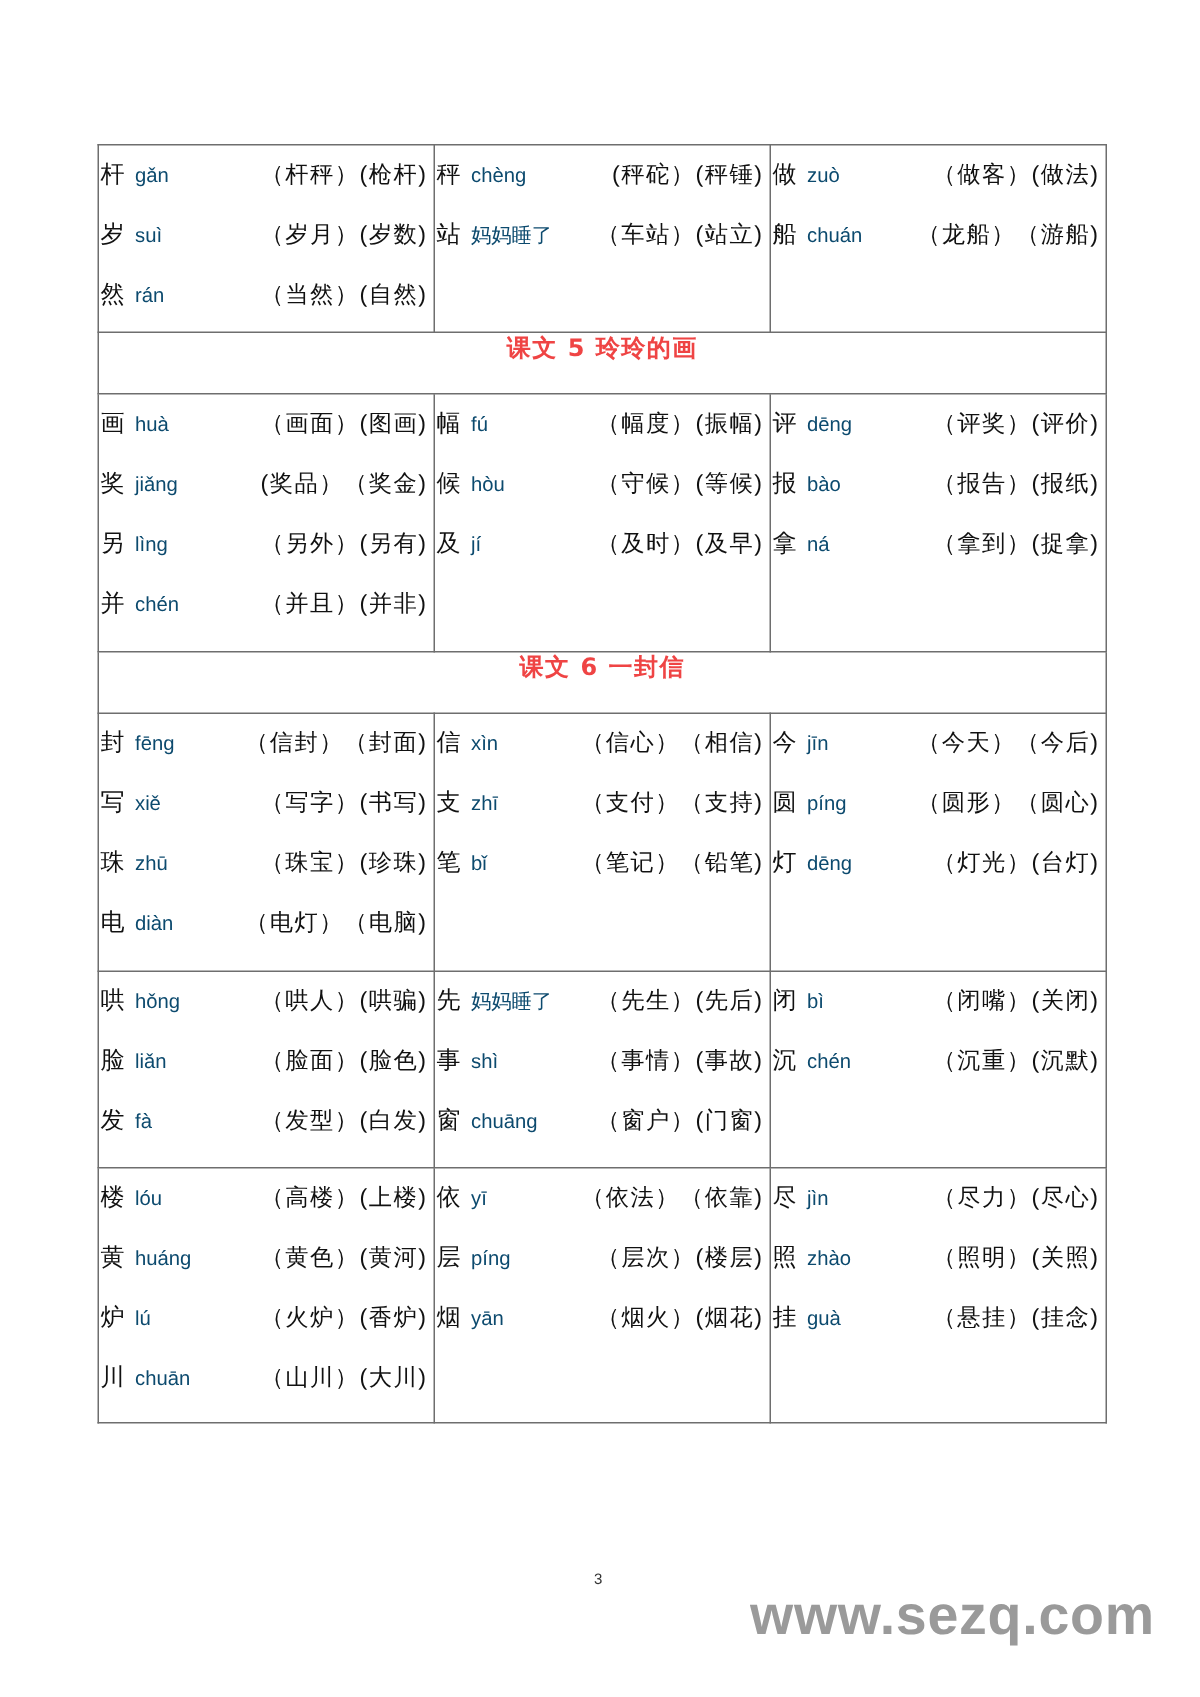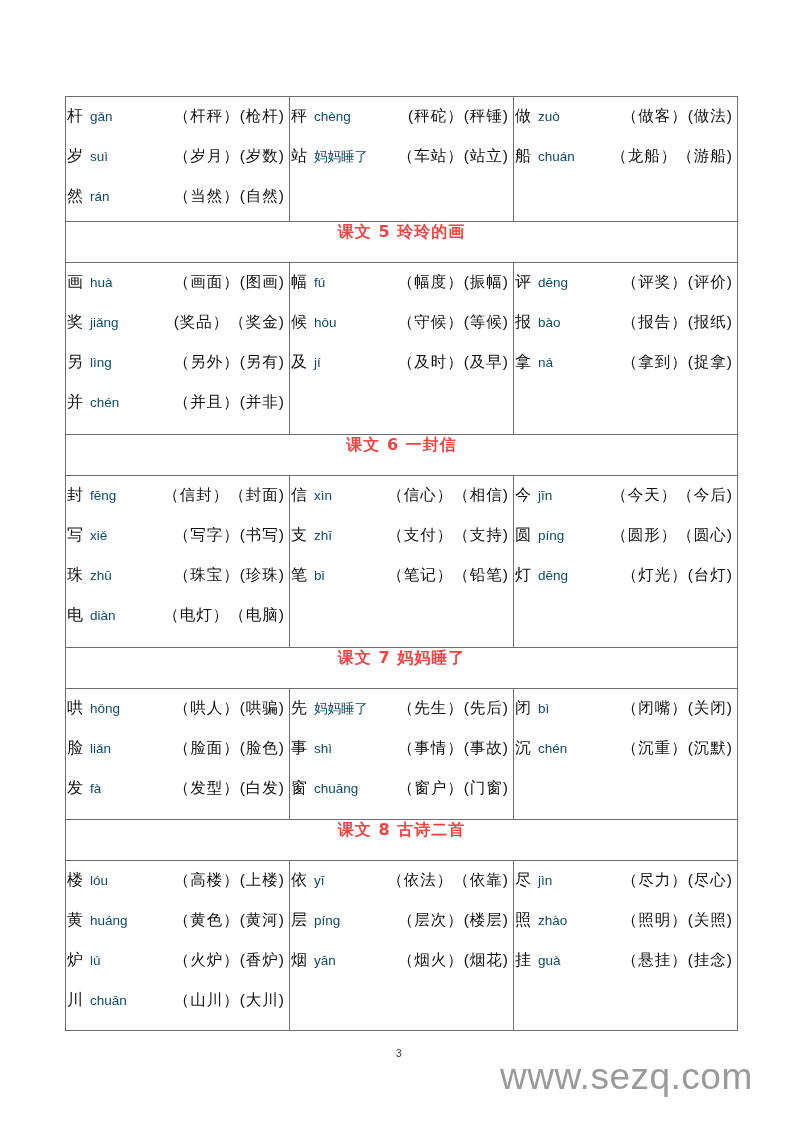--- a/index.html
+++ b/index.html
@@ -12,21 +12,21 @@
     td.col2 { width: 223px; }
     td.col3 { width: 223px; }
     .cell-inner { padding: 4px 0 0 1px; }
     .entry { display: flex; align-items: baseline; height: 40px; line-height: 30px; white-space: nowrap; }
     .entry .char { font-size: 16px; width: 19px; font-family: "DejaVu Sans", sans-serif; }
     .entry .py { font-family: "Liberation Sans", sans-serif; font-size: 13.5px; margin-left: 4px; color: #0c4a6e; }
     .entry .words { margin-left: auto; margin-right: 4px; font-size: 15.5px; letter-spacing: 1px; font-family: Liberation Sans, sans-serif; }
     td.header { height: 40px; text-align: center; vertical-align: middle; }
     .lesson-title { color: #ef4444; font-weight: bold; font-size: 16px; font-family: "DejaVu Sans", sans-serif; letter-spacing: 1px; }
     .page-number { position: absolute; left: 396px; top: 1048px; font-size: 10px; font-family: "Liberation Sans", sans-serif; color: #333; }
-    .watermark { position: absolute; left: 500px; top: 1056px; font-size: 37px; font-family: "Liberation Sans", sans-serif; color: #9a9a9a; letter-spacing: 0.5px; }
+    .watermark { position: absolute; left: 500px; top: 1056px; font-size: 37px; font-family: "Liberation Sans", sans-serif; color: #9a9a9a; letter-spacing: 0.5px; font-weight: bold; }
   </style>
 </head>
 <body>
 
 <div class="sheet">
   <table class="vocab">
     <tbody>
 
       <tr style="height:124px">
         <td class="col1">
@@ -207,23 +207,20 @@
               </div>
           <div class="entry">
                 <span class="char">灯</span>
                 <span class="py">dēng</span>
                 <span class="words">（灯光）(台灯)</span>
               </div>
         </div>
           </td>
       </tr>
 
-      <tr>
-        <td colspan="3" class="header"><span class="lesson-title">课文 7  妈妈睡了</span></td>
-      </tr>
       <tr style="height:131px">
         <td class="col1">
             <div class="cell-inner">
           <div class="entry">
                 <span class="char">哄</span>
                 <span class="py">hǒng</span>
                 <span class="words">（哄人）(哄骗)</span>
               </div>
           <div class="entry">
                 <span class="char">脸</span>
@@ -265,23 +262,20 @@
               </div>
           <div class="entry">
                 <span class="char">沉</span>
                 <span class="py">chén</span>
                 <span class="words">（沉重）(沉默)</span>
               </div>
         </div>
           </td>
       </tr>
 
-      <tr>
-        <td colspan="3" class="header"><span class="lesson-title">课文 8  古诗二首</span></td>
-      </tr>
       <tr style="height:170px">
         <td class="col1">
             <div class="cell-inner">
           <div class="entry">
                 <span class="char">楼</span>
                 <span class="py">lóu</span>
                 <span class="words">（高楼）(上楼)</span>
               </div>
           <div class="entry">
                 <span class="char">黄</span>

